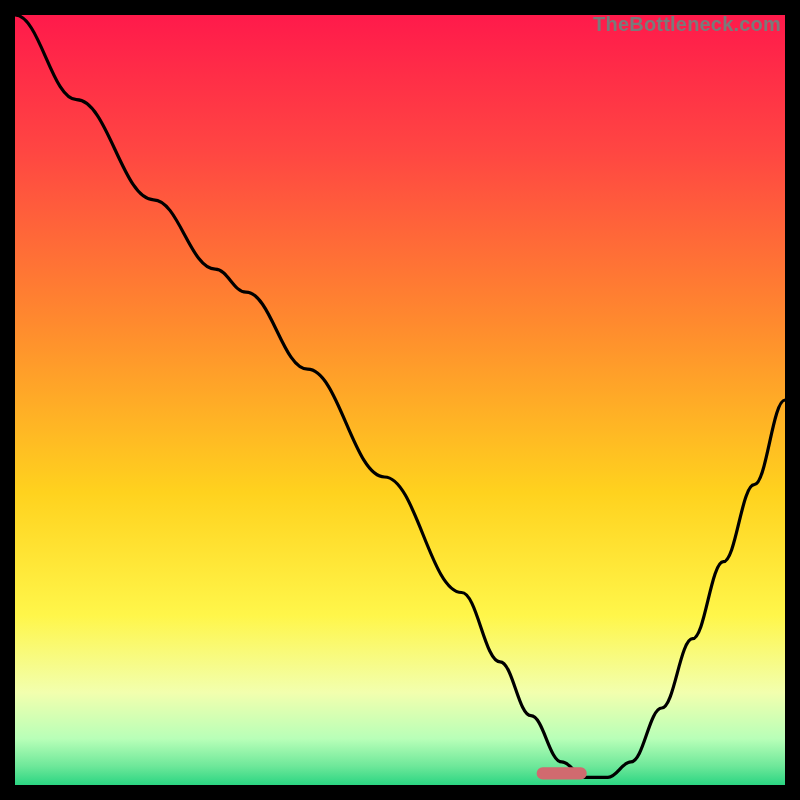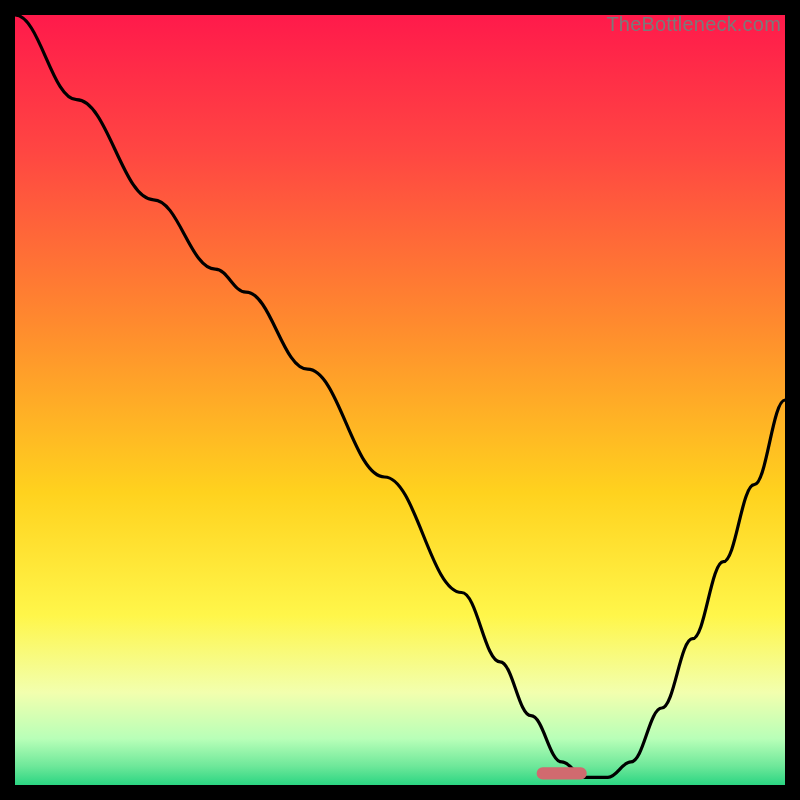--- a/index.html
+++ b/index.html
@@ -25,21 +25,21 @@
     top: 0;
     width: 770px;
     height: 770px;
   }
   .watermark {
     position: absolute;
     top: -2px;
     right: 4px;
     color: #7a7a7a;
     font-size: 20px;
-    font-weight: 400;
+    font-weight: 700;
     letter-spacing: 0.2px;
   }
 </style>
 </head>
 <body>
 
 <div class="frame">
   <svg class="plot-area" viewBox="0 0 770 770">
     <defs>
       <linearGradient id="bg-grad" x1="0" y1="0" x2="0" y2="1">

